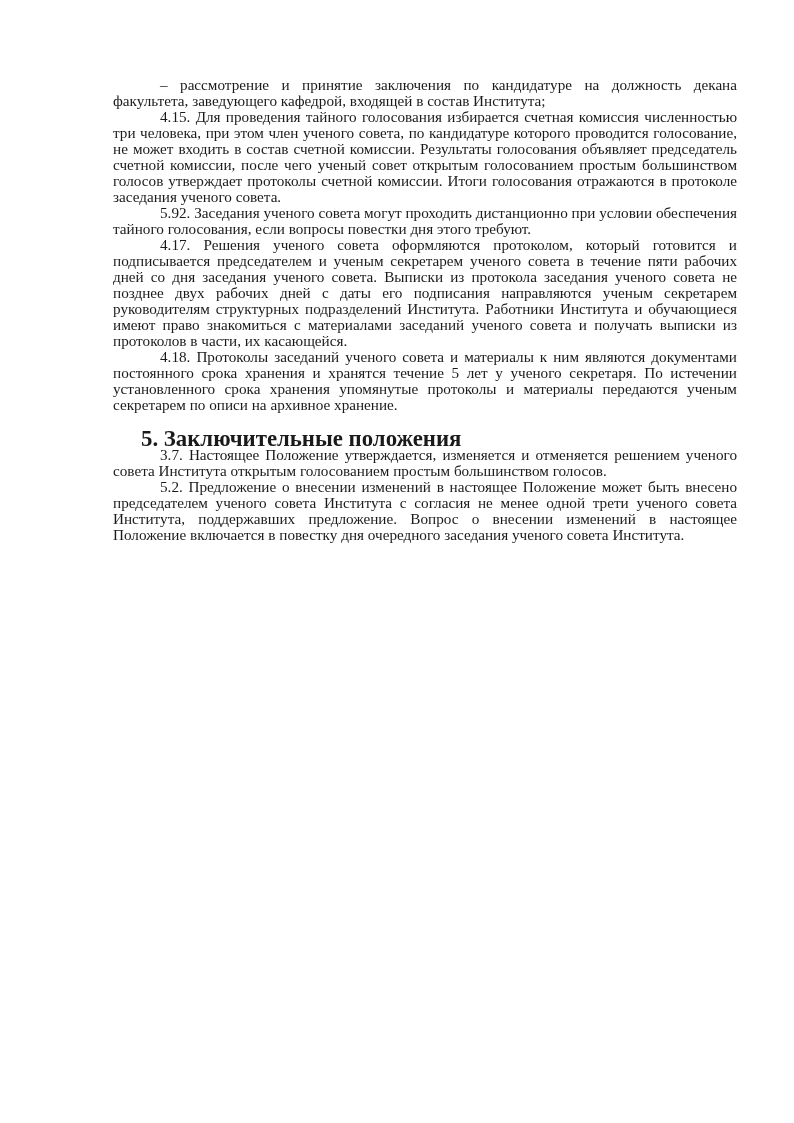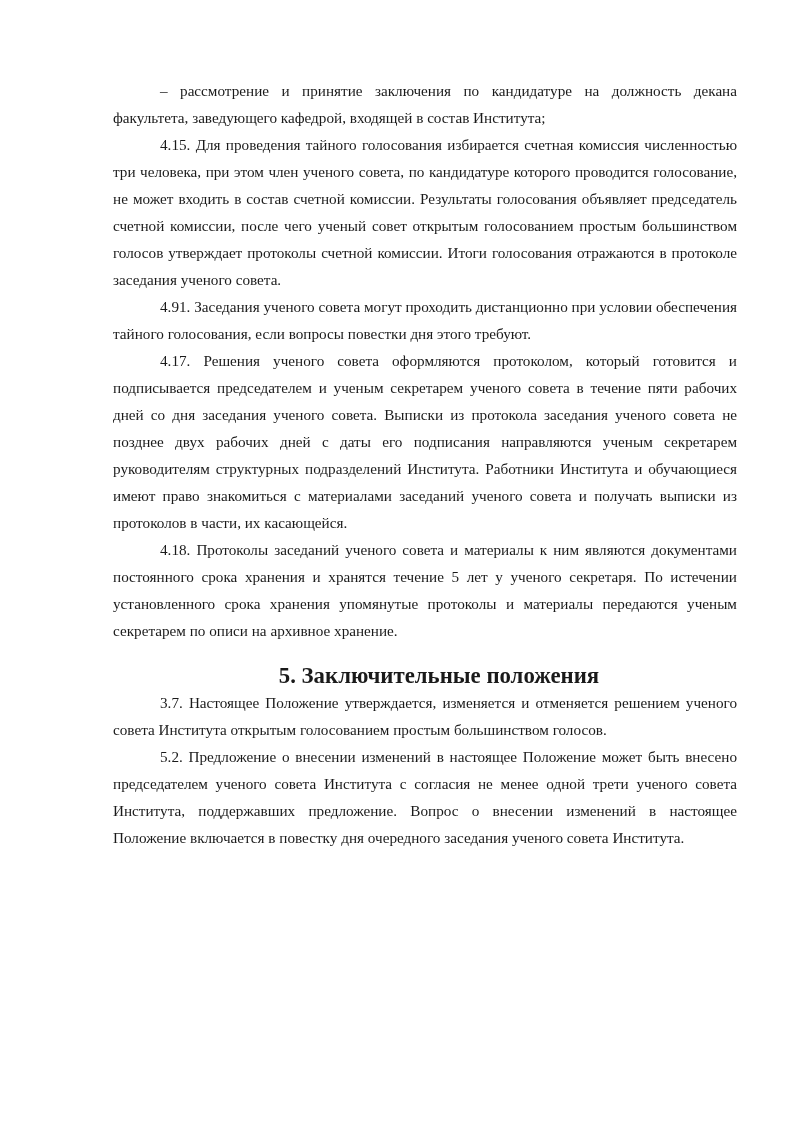--- a/index.html
+++ b/index.html
@@ -13,44 +13,43 @@
       position: relative;
       overflow: hidden;
     }
     .page {
       position: absolute;
       left: 113px;
       top: 77px;
       width: 624px;
       font-family: "Liberation Serif", serif;
       font-size: 15.2px;
-      line-height: 27px;
+      line-height: 16px;
       color: #1a1a1a;
     }
     .p {
       margin: 0;
       text-align: justify;
       text-indent: 47px;
       hyphens: none;
     }
     .heading {
       margin: 18px 0 0 0;
-      text-align: center;
       font-weight: bold;
       text-indent: 0;
       padding-left: 28px;
     }
   </style>
 </head>
 <body>
 
 <div class="page">
   <p class="p">– рассмотрение и принятие заключения по кандидатуре на должность декана факультета, заведующего кафедрой, входящей в состав Института;</p>
   <p class="p">4.15. Для проведения тайного голосования избирается счетная комиссия численностью три человека, при этом член ученого совета, по кандидатуре которого проводится голосование, не может входить в состав счетной комиссии. Результаты голосования объявляет председатель счетной комиссии, после чего ученый совет открытым голосованием простым большинством голосов утверждает протоколы счетной комиссии. Итоги голосования отражаются в протоколе заседания ученого совета.</p>
-  <p class="p">4.91. Заседания ученого совета могут проходить дистанционно при условии обеспечения тайного голосования, если вопросы повестки дня этого требуют.</p>
+  <p class="p">5.92. Заседания ученого совета могут проходить дистанционно при условии обеспечения тайного голосования, если вопросы повестки дня этого требуют.</p>
   <p class="p">4.17. Решения ученого совета оформляются протоколом, который готовится и подписывается председателем и ученым секретарем ученого совета в течение пяти рабочих дней со дня заседания ученого совета. Выписки из протокола заседания ученого совета не позднее двух рабочих дней с даты его подписания направляются ученым секретарем руководителям структурных подразделений Института. Работники Института и обучающиеся имеют право знакомиться с материалами заседаний ученого совета и получать выписки из протоколов в части, их касающейся.</p>
   <p class="p">4.18. Протоколы заседаний ученого совета и материалы к ним являются документами постоянного срока хранения и хранятся течение 5 лет у ученого секретаря. По истечении установленного срока хранения упомянутые протоколы и материалы передаются ученым секретарем по описи на архивное хранение.</p>
 
   <h2 class="p heading">5. Заключительные положения</h2>
 
   <p class="p">3.7. Настоящее Положение утверждается, изменяется и отменяется решением ученого совета Института открытым голосованием простым большинством голосов.</p>
   <p class="p">5.2. Предложение о внесении изменений в настоящее Положение может быть внесено председателем ученого совета Института с согласия не менее одной трети ученого совета Института, поддержавших предложение. Вопрос о внесении изменений в настоящее Положение включается в повестку дня очередного заседания ученого совета Института.</p>
 </div>
 
 </body></html>

